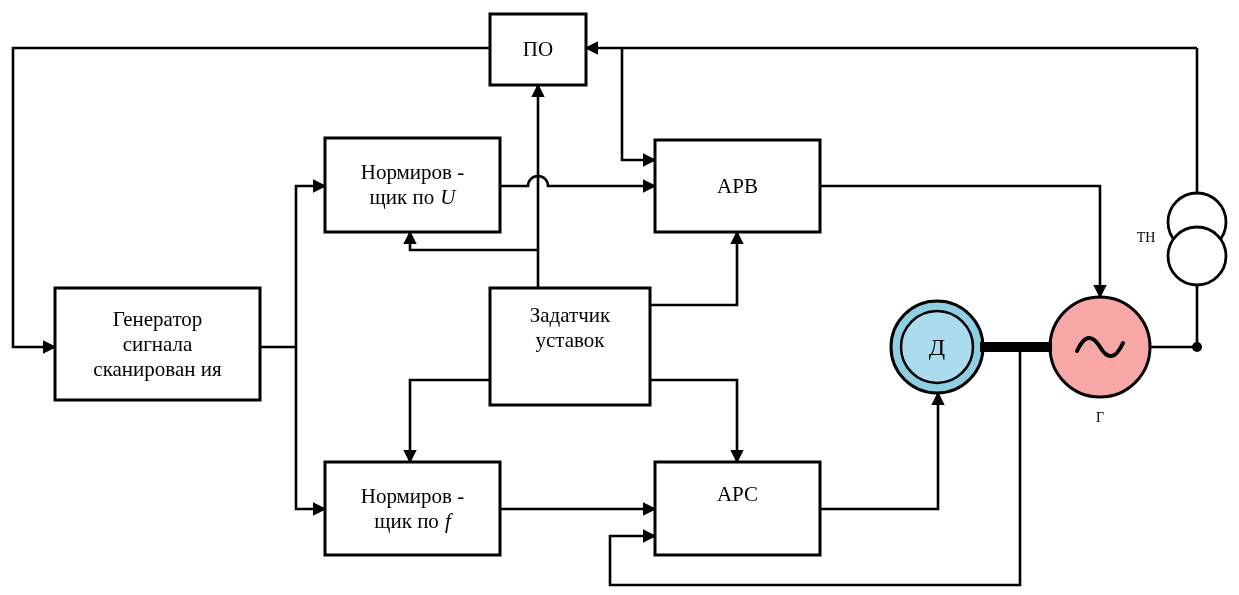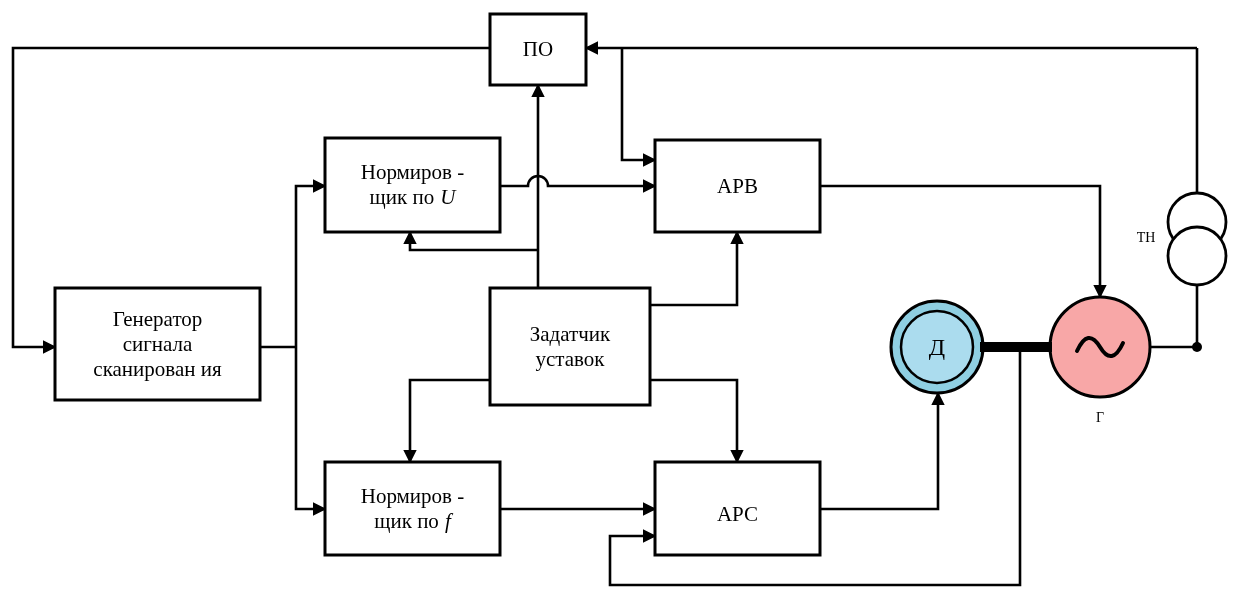--- a/index.html
+++ b/index.html
@@ -86,34 +86,34 @@
   <div class="lbl" style="left:655px;top:140px;width:165px;height:92px">
     <span>АРВ</span>
   </div>
 
   <div class="lbl" style="left:55px;top:288px;width:205px;height:112px">
     <span>Генератор</span>
     <span>сигнала</span>
     <span>сканирован ия</span>
   </div>
 
-  <div class="lbl" style="left:490px;top:295px;width:160px;height:104px">
+  <div class="lbl" style="left:490px;top:276px;width:160px;height:104px">
     <span>Задатчик</span>
     <span>уставок</span>
   </div>
 
   <div class="lbl" style="left:325px;top:462px;width:175px;height:93px">
     <span>Нормиров -</span>
     <span class="row">
       <span>щик по</span>
       <span class="it">f</span>
     </span>
   </div>
 
-  <div class="lbl" style="left:655px;top:462px;width:165px;height:104px">
+  <div class="lbl" style="left:655px;top:442px;width:165px;height:104px">
     <span>АРС</span>
   </div>
 
   <div class="lbl big" style="left:907px;top:317px;width:60px;height:60px">
     <span>Д</span>
   </div>
 
   <div class="lbl mid" style="left:1070px;top:402px;width:60px;height:30px">
     <span>Г</span>
   </div>

